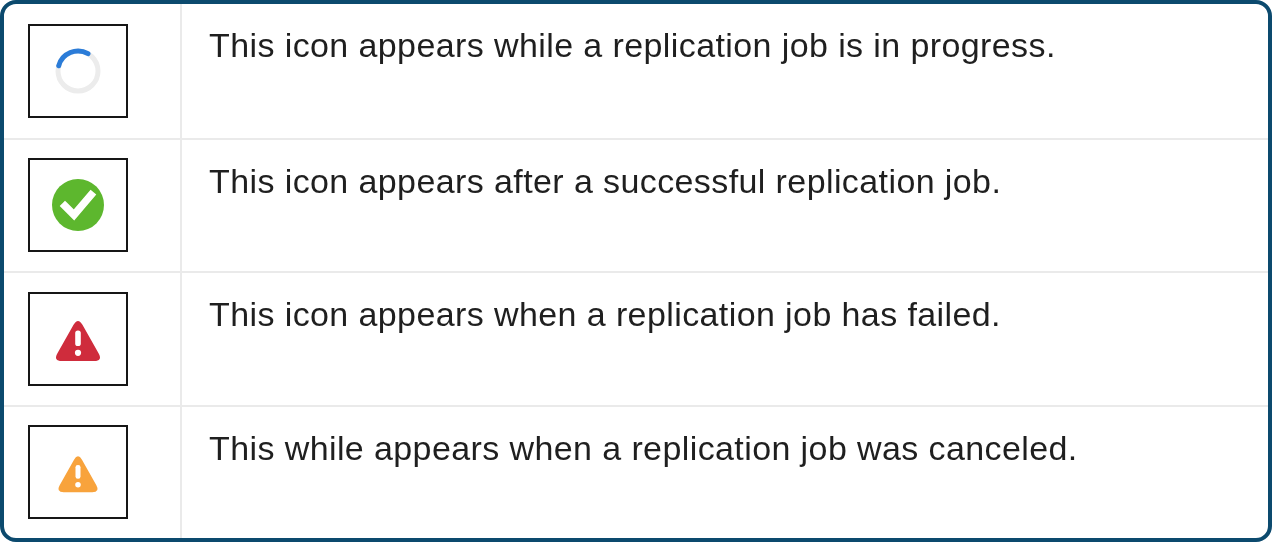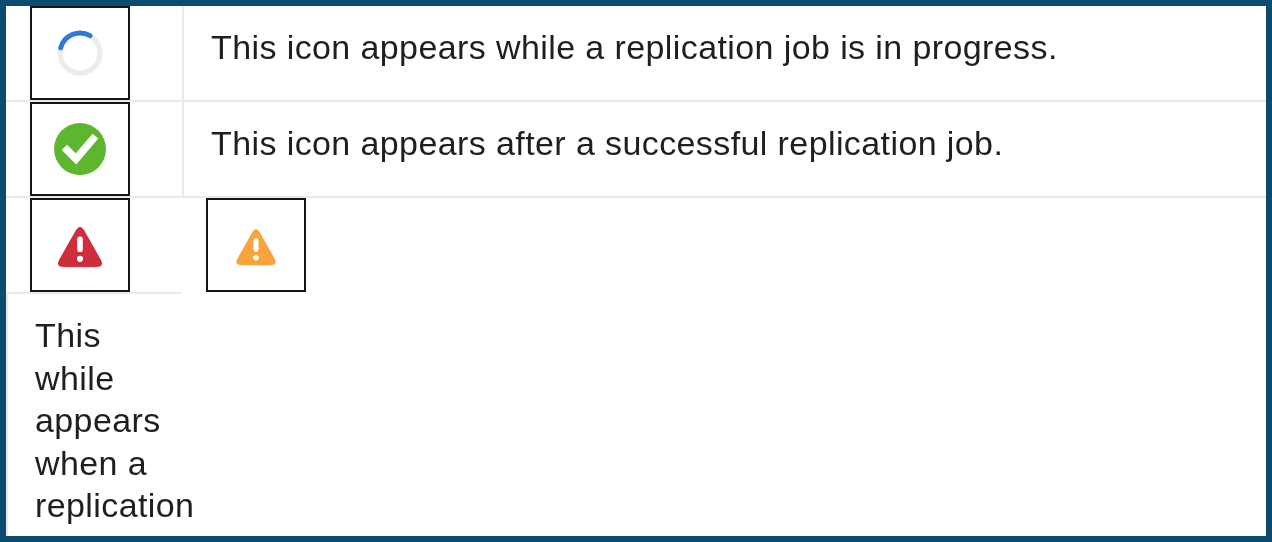--- a/index.html
+++ b/index.html
@@ -5,22 +5,22 @@
   html, body {
     margin: 0;
     padding: 0;
     background: #ffffff;
     font-family: "Liberation Sans", sans-serif;
   }
   .frame {
     box-sizing: border-box;
     width: 1272px;
     height: 542px;
-    border: 6px solid #0c4a6e;
-    border-radius: 0;
+    border: 4px solid #0c4a6e;
+    border-radius: 16px;
     background: #ffffff;
     overflow: hidden;
   }
   .legend-table {
     display: grid;
     grid-template-columns: 176px 1fr;
     grid-template-rows: repeat(4, 1fr);
     width: 100%;
     height: 100%;
   }
@@ -88,20 +88,23 @@
 
     <div class="icon-cell row-sep">
       <div class="icon-box">
         <svg width="56" height="50" viewBox="0 0 56 50">
           <path d="M23.55 10.82 Q28 3 32.45 10.82 L48.55 39.18 Q53 47 44 47 L12 47 Q3 47 7.45 39.18 Z" fill="#cf2c3c"></path>
           <rect x="25.2" y="16.5" width="5.6" height="15.5" rx="2.6" fill="#ffffff"></rect>
           <circle cx="28" cy="38.8" r="3.1" fill="#ffffff"></circle>
         </svg>
       </div>
     </div>
+    <div class="desc-cell row-sep">
+      <span class="desc-text">This icon appears when a replication job has failed.</span>
+    </div>
 
     <div class="icon-cell row-sep">
       <div class="icon-box">
         <svg width="50" height="45" viewBox="0 0 56 50">
           <path d="M23.55 10.82 Q28 3 32.45 10.82 L48.55 39.18 Q53 47 44 47 L12 47 Q3 47 7.45 39.18 Z" fill="#f8a33c"></path>
           <rect x="25.2" y="16.5" width="5.6" height="15.5" rx="2.6" fill="#ffffff"></rect>
           <circle cx="28" cy="38.8" r="3.1" fill="#ffffff"></circle>
         </svg>
       </div>
     </div>

